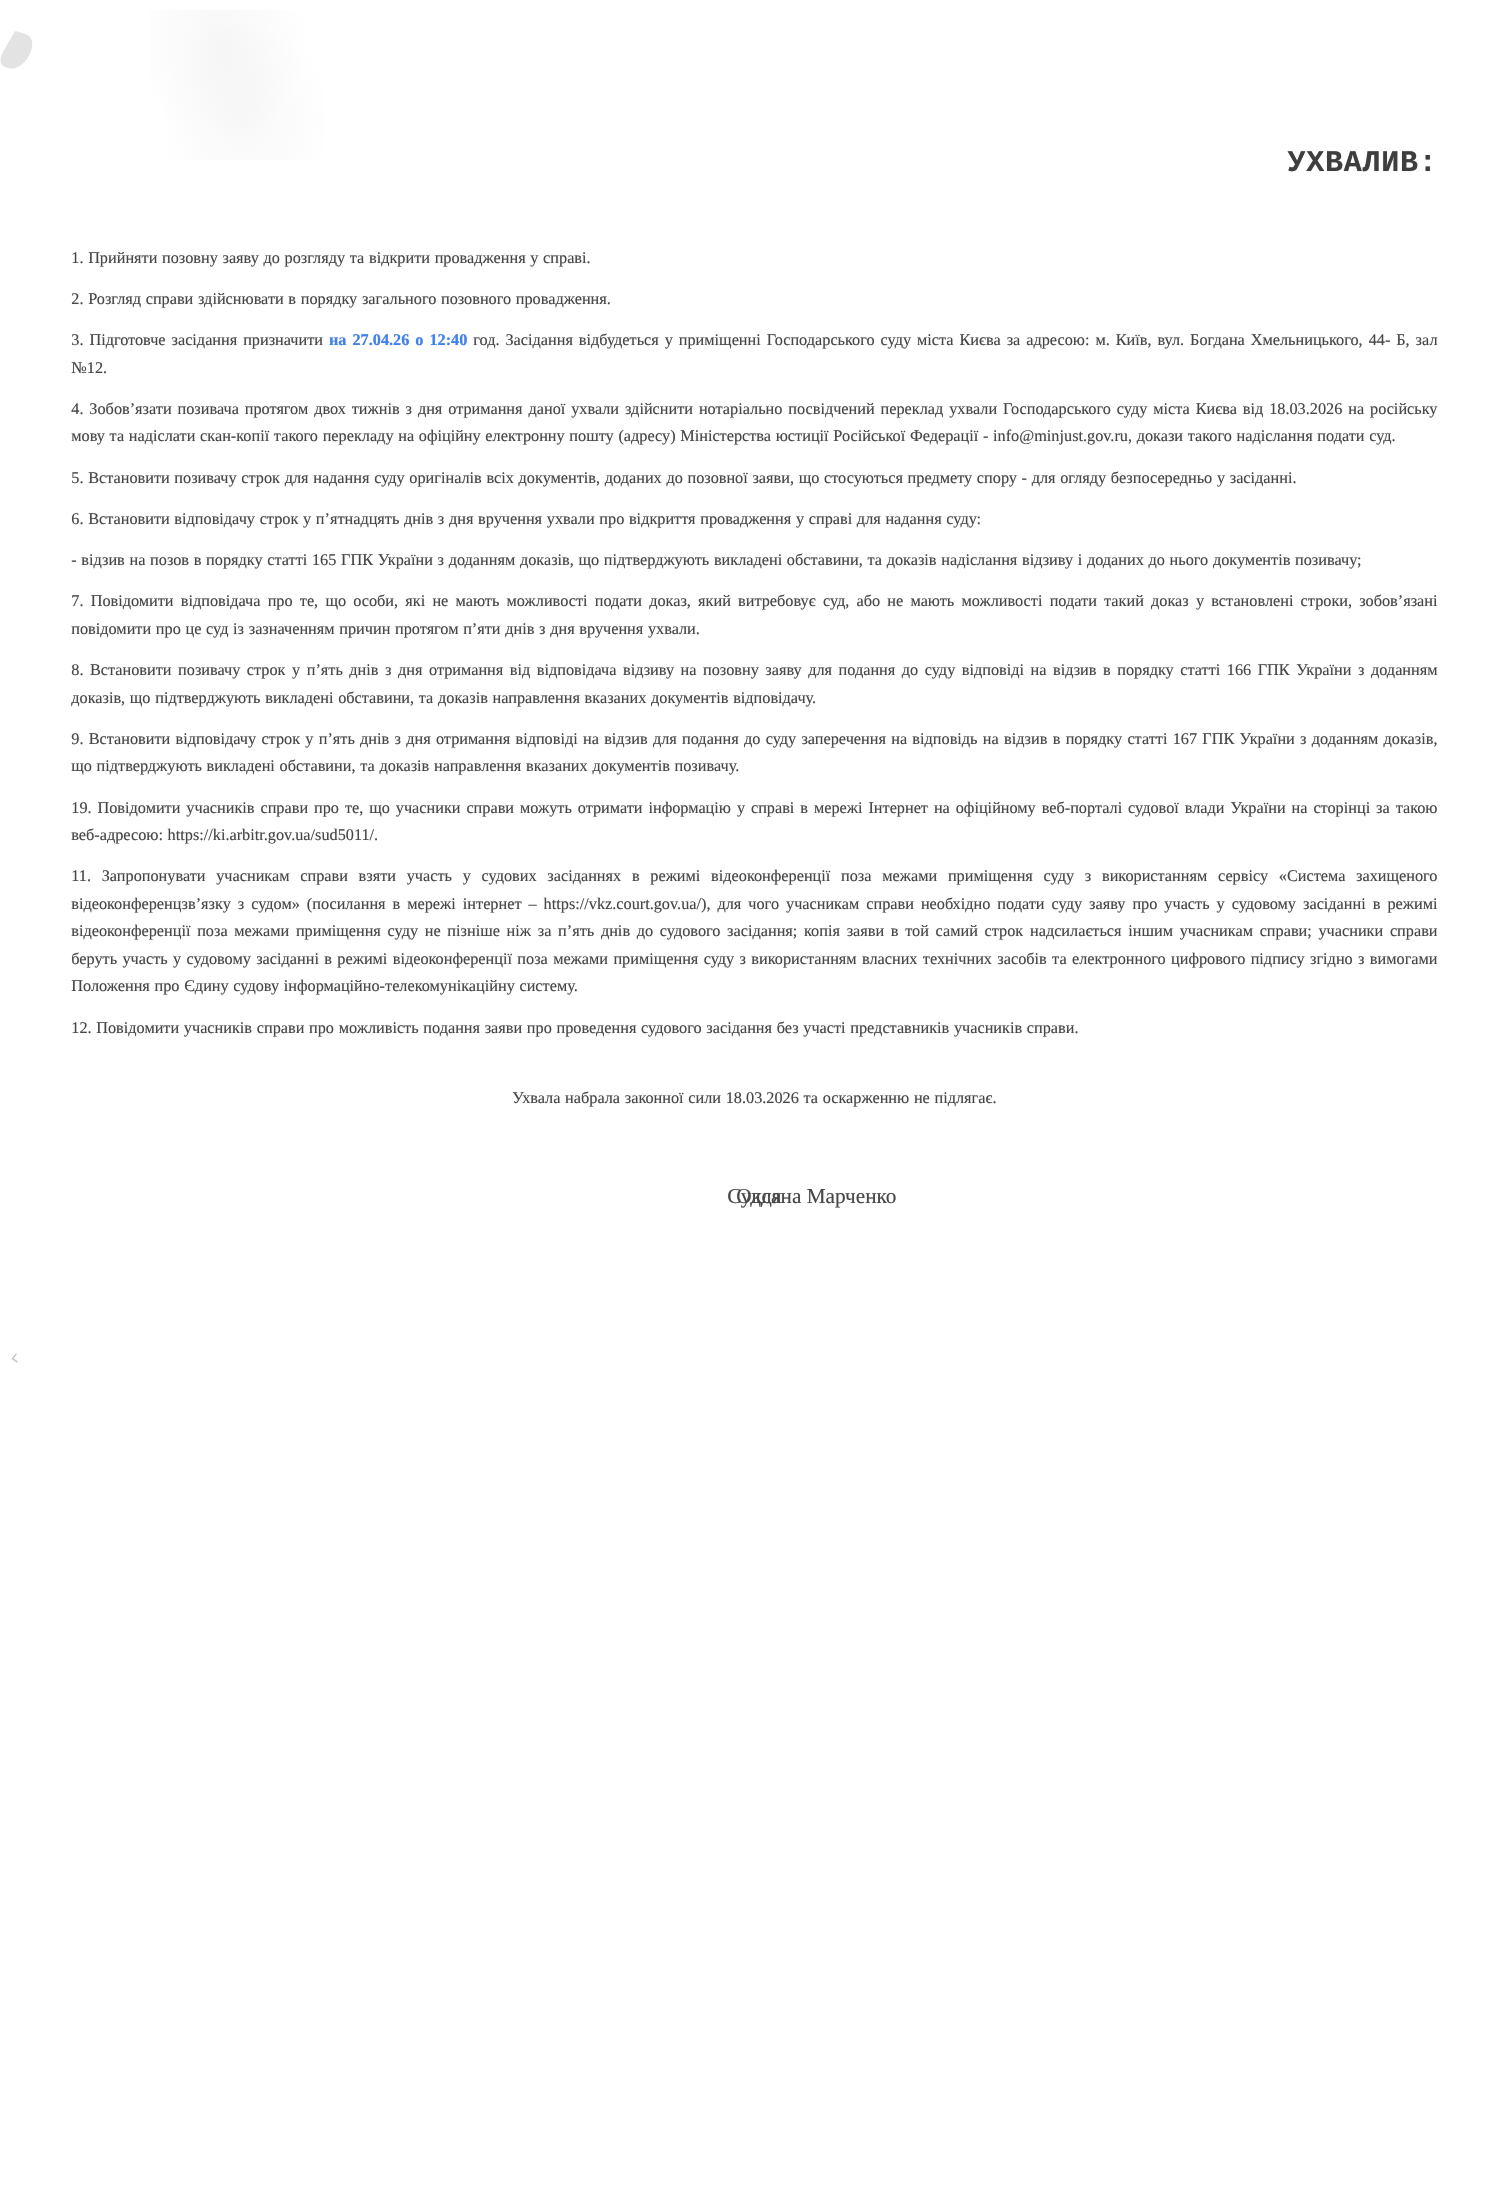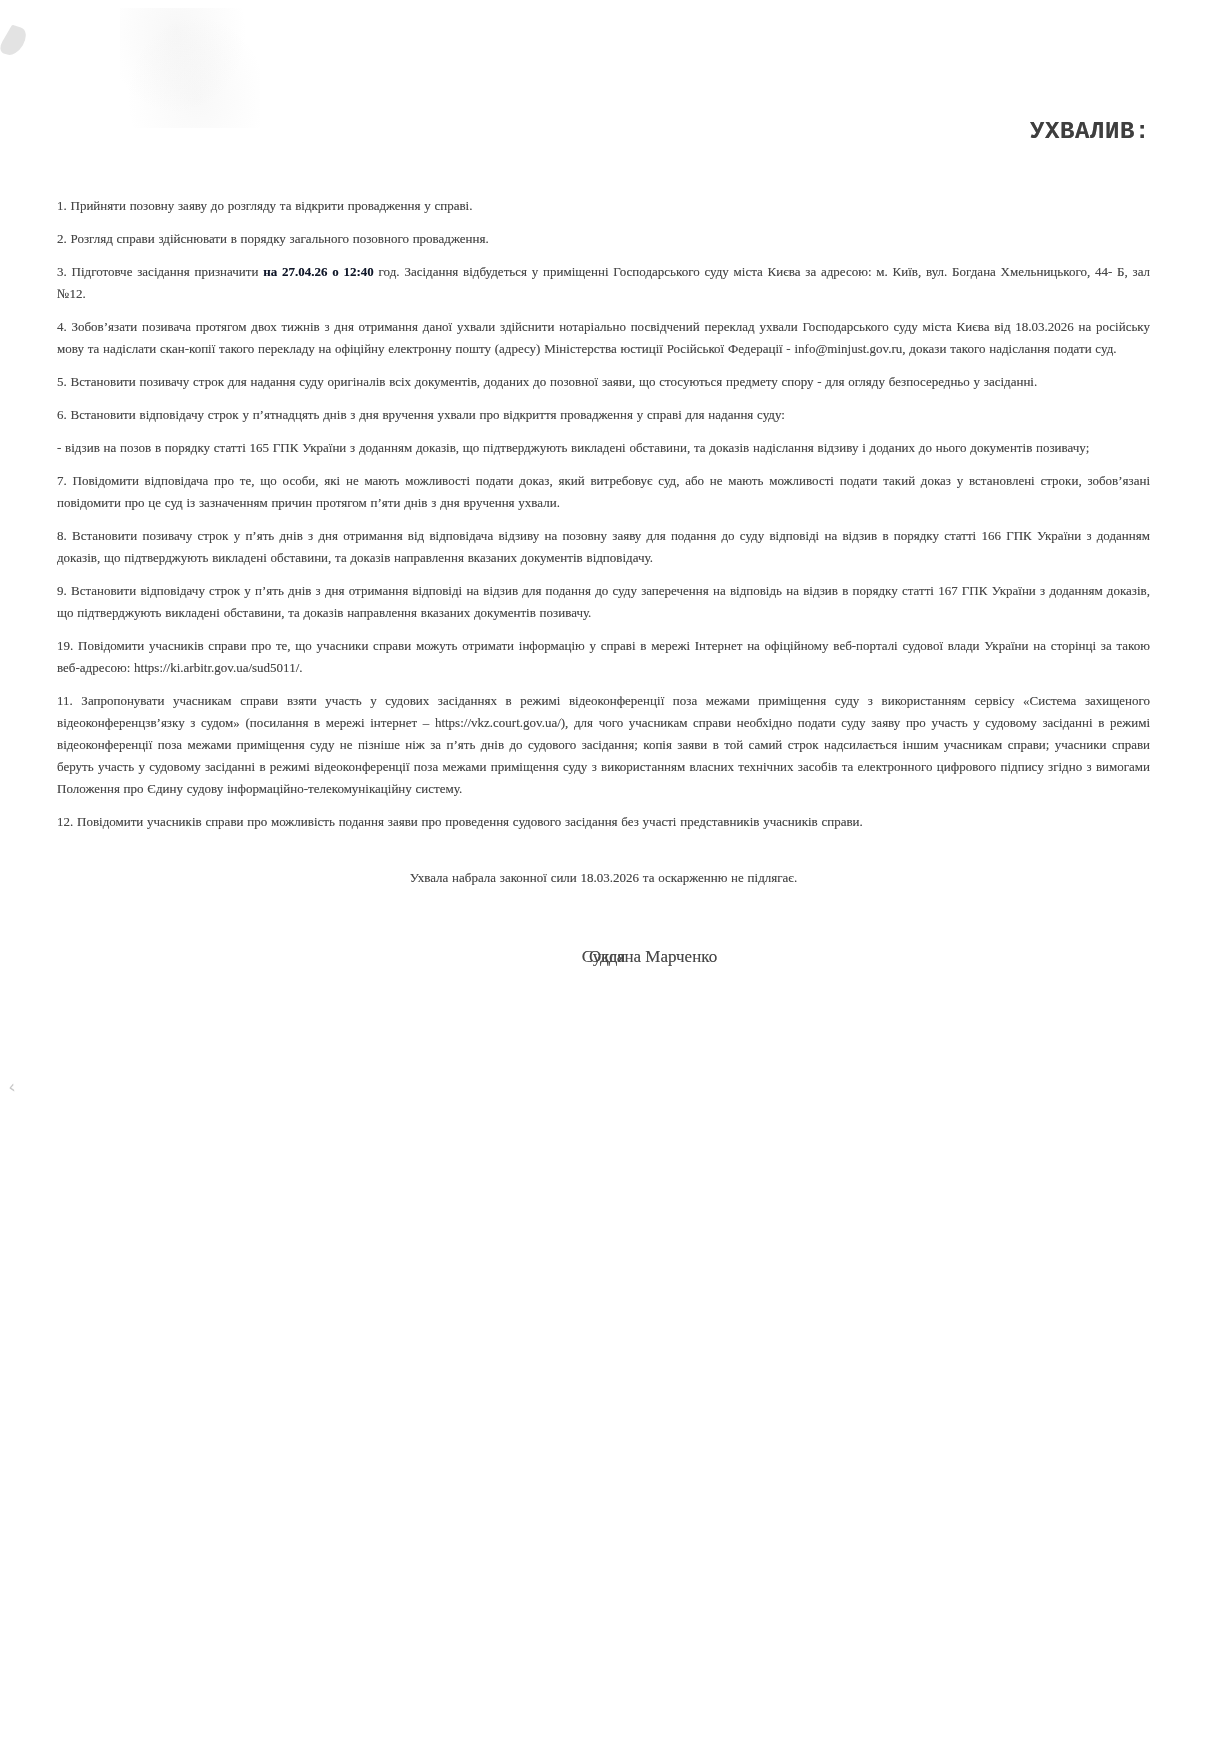--- a/index.html
+++ b/index.html
@@ -31,21 +31,21 @@
   .para {
     margin: 0 0 11px 0;
     font-size: 13px;
     line-height: 22px;
     text-align: justify;
     text-shadow: 0 0 0.6px rgba(71,71,71,0.45);
     word-spacing: 0.5px;
   }
   .para .bold-seg {
     font-weight: bold;
-    color: #0f172a;
+    color: #3b82f6;
   }
   .legal-force {
     margin-top: 34px;
     text-align: center;
   }
   .sig-row {
     position: relative;
     margin-top: 57px;
     height: 22px;
     font-size: 17px;

